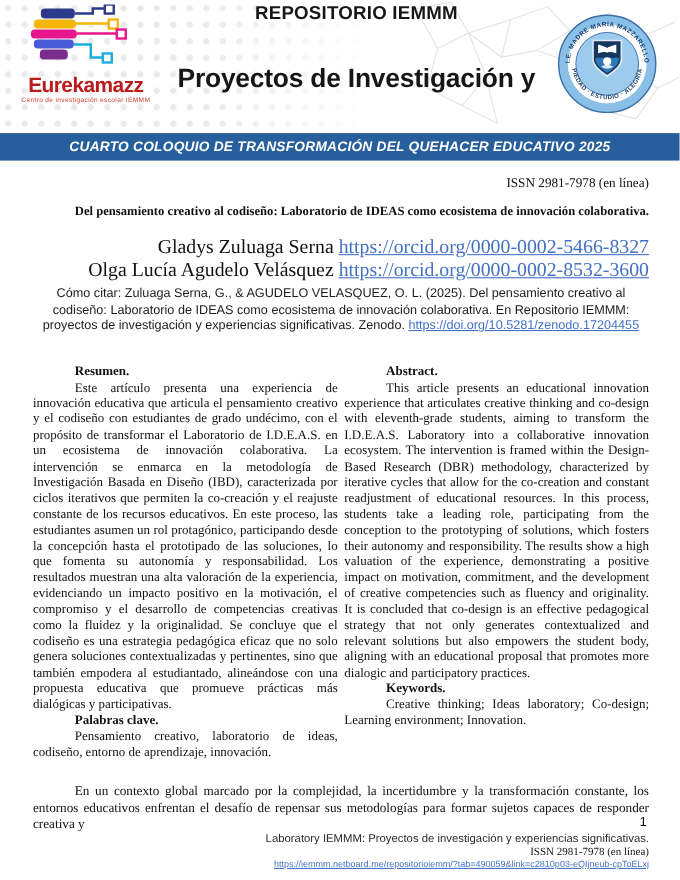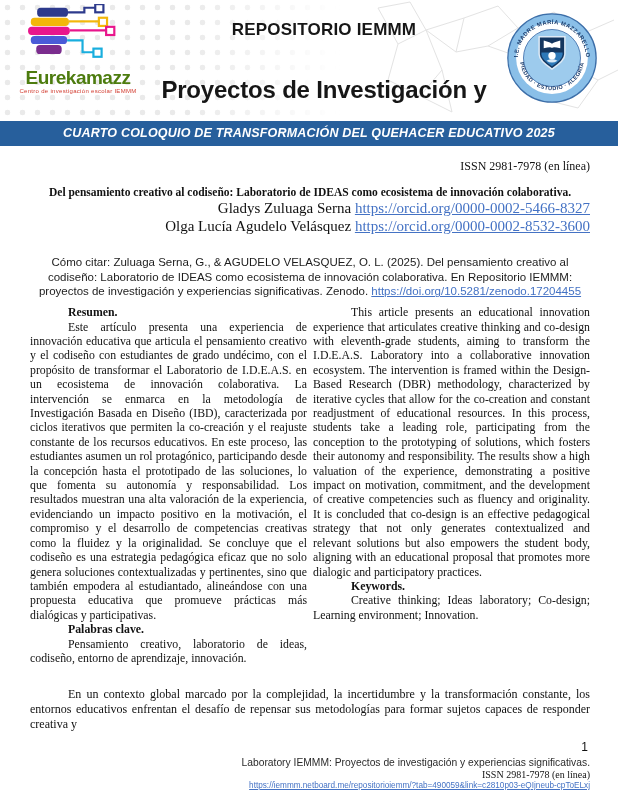--- a/index.html
+++ b/index.html
@@ -14,44 +14,44 @@
   .dots {
     position:absolute; left:0; top:0; width:340px; height:116px;
     background-image:radial-gradient(circle, #eaeaea 2.6px, transparent 3.1px);
     background-size:15px 15px;
     -webkit-mask-image:linear-gradient(to right,#000 55%,transparent);
     mask-image:linear-gradient(to right,#000 55%,transparent);
   }
   .polymesh { position:absolute; right:0; top:0; }
   .header-inner { position:relative; display:flex; align-items:flex-start; height:100%; }
   .logo-block { width:142px; padding:4px 0 0 14px; text-align:center; flex-shrink:0; }
-  .logo-name { font-family:"Liberation Sans", sans-serif; font-weight:bold; font-size:19px; color:#4d7c0f; letter-spacing:-0.5px; line-height:1; margin-top:-2px;}
+  .logo-name { font-family:"Liberation Sans", sans-serif; font-weight:bold; font-size:19px; color:#b91c1c; letter-spacing:-0.5px; line-height:1; margin-top:-2px;}
   .logo-sub  { font-family:"Liberation Sans", sans-serif; font-size:6px; color:var(--logo-subtitle-red,#d23b2f); letter-spacing:.3px; margin-top:1px; }
-  .head-title { flex:1; text-align:center; padding-top:20px; font-family:"Liberation Sans", sans-serif; color:#161616; }
+  .head-title { flex:1; text-align:center; padding-top:2px; font-family:"Liberation Sans", sans-serif; color:#161616; }
   .ht1 { font-size:17px; font-weight:800; letter-spacing:.2px; }
   .ht2 { font-size:24px; font-weight:700; line-height:1.18; letter-spacing:-0.2px;margin-top:36px; }
   .crest-block { width:112px; flex-shrink:0; padding-top:12px; }
   
   .banner {
     margin-top:5px; background:var(--banner-blue,#275f9c); color:#fff;
     text-align:center; padding:4px 10px 5px;
     font-family:"Liberation Sans", sans-serif; font-style:italic; font-weight:bold;
     font-size:12.5px; line-height:1.3; letter-spacing:.2px;
   }
   
   .content { padding:0 28px 0 30px; }
   .issn-top { text-align:right; font-size:12px; margin-top:13px; }
-  .art-title { text-align:center; font-weight:bold; font-size:11.5px; white-space:nowrap; margin-top:12px; }
-  .authors { text-align:right; font-size:15px; line-height:1.16; margin-top:2px; }
+  .art-title { text-align:right; font-weight:bold; font-size:11.5px; white-space:nowrap; margin-top:12px; }
+  .authors { text-align:right; font-size:18px; line-height:1.16; margin-top:16px; }
   .link { color:var(--link-blue,#4472c4); text-decoration:underline; cursor:pointer; }
   .citation {
     font-family:"Liberation Sans", sans-serif; font-size:11.5px; line-height:1.28;
-    text-align:center; margin-top:20px; color:#1c1c1c;
+    text-align:center; margin-top:4px; color:#1c1c1c;
   }
-  .cols { display:flex; gap:6px; margin-top:6px; }
+  .cols { display:flex; gap:6px; margin-top:26px; }
   .col { flex:1; font-size:11.8px; line-height:14.4px; text-align:justify; }
   .col-h { font-weight:bold; padding-left:38px; text-align:left; }
   .col p.body { text-indent:38px; }
   .intro { margin-top:22px; }
   .intro-h { font-weight:bold; font-size:12px; padding-left:38px; }
   .intro p { font-size:12px; line-height:14.6px; text-align:justify; text-indent:38px; margin-top:1px; }
   
   .footer { position:absolute; right:28px; bottom:10px; text-align:right; }
   .pg { font-family:"Liberation Sans", sans-serif; font-size:12px; margin-bottom:3px; margin-right:2px; }
   .f1 { font-family:"Liberation Sans", sans-serif; font-size:10.3px; color:#2b2b2b; }
@@ -157,20 +157,21 @@
     </div>
 
     <div class="cols">
       <div class="col">
         <div class="col-h">Resumen.</div>
         <p class="body">Este artículo presenta una experiencia de innovación educativa que articula el pensamiento creativo y el codiseño con estudiantes de grado undécimo, con el propósito de transformar el Laboratorio de I.D.E.A.S. en un ecosistema de innovación colaborativa. La intervención se enmarca en la metodología de Investigación Basada en Diseño (IBD), caracterizada por ciclos iterativos que permiten la co-creación y el reajuste constante de los recursos educativos. En este proceso, las estudiantes asumen un rol protagónico, participando desde la concepción hasta el prototipado de las soluciones, lo que fomenta su autonomía y responsabilidad. Los resultados muestran una alta valoración de la experiencia, evidenciando un impacto positivo en la motivación, el compromiso y el desarrollo de competencias creativas como la fluidez y la originalidad. Se concluye que el codiseño es una estrategia pedagógica eficaz que no solo genera soluciones contextualizadas y pertinentes, sino que también empodera al estudiantado, alineándose con una propuesta educativa que promueve prácticas más dialógicas y participativas.</p>
         <div class="col-h">Palabras clave.</div>
         <p class="body">Pensamiento creativo, laboratorio de ideas, codiseño, entorno de aprendizaje, innovación.</p>
       </div>
       <div class="col">
+        <div class="col-h">Abstract.</div>
         <p class="body">This article presents an educational innovation experience that articulates creative thinking and co-design with eleventh-grade students, aiming to transform the I.D.E.A.S. Laboratory into a collaborative innovation ecosystem. The intervention is framed within the Design-Based Research (DBR) methodology, characterized by iterative cycles that allow for the co-creation and constant readjustment of educational resources. In this process, students take a leading role, participating from the conception to the prototyping of solutions, which fosters their autonomy and responsibility. The results show a high valuation of the experience, demonstrating a positive impact on motivation, commitment, and the development of creative competencies such as fluency and originality. It is concluded that co-design is an effective pedagogical strategy that not only generates contextualized and relevant solutions but also empowers the student body, aligning with an educational proposal that promotes more dialogic and participatory practices.</p>
         <div class="col-h">Keywords.</div>
         <p class="body">Creative thinking; Ideas laboratory; Co-design; Learning environment; Innovation.</p>
       </div>
     </div>
 
     <div class="intro">
       <p>En un contexto global marcado por la complejidad, la incertidumbre y la transformación constante, los entornos educativos enfrentan el desafío de repensar sus metodologías para formar sujetos capaces de responder creativa y</p>
     </div>
   </div>

